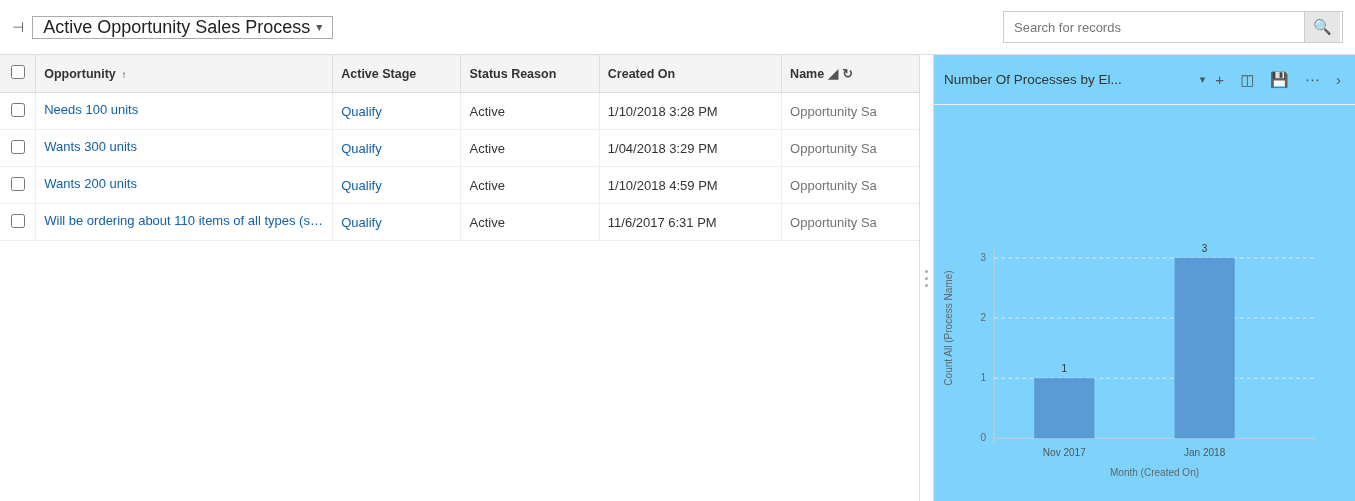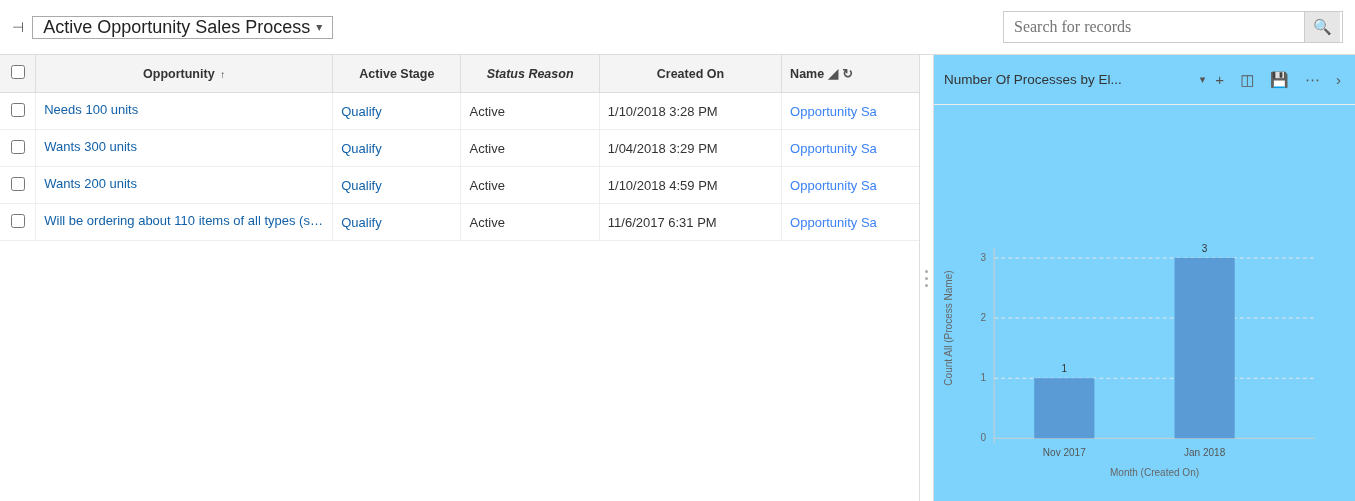--- a/index.html
+++ b/index.html
@@ -53,25 +53,24 @@
       align-items: center;
       border: 1px solid #ccc;
       background: #fff;
       height: 32px;
       width: 340px;
     }
     .search-bar input {
       border: none;
       outline: none;
       padding: 0 10px;
-      font-size: 16px;
+      font-size: 13px;
       color: #888;
       width: 300px;
       background: transparent;
-      font-family: Liberation Serif, serif;
     }
     .search-bar .search-btn {
       background: #e6e6e6;
       border: none;
       border-left: 1px solid #ccc;
       height: 100%;
       width: 36px;
       cursor: pointer;
       display: flex;
       align-items: center;
@@ -98,37 +97,37 @@
     table {
       width: 100%;
       border-collapse: collapse;
     }
     thead tr {
       background: #f4f4f4;
       border-bottom: 1px solid #ddd;
     }
     thead th {
       padding: 10px 8px;
-      text-align: center;
+      text-align: left;
       font-weight: 600;
       color: #333;
       font-size: 12.5px;
       border-right: 1px solid #ddd;
       white-space: nowrap;
     }
     thead th:last-child {
       border-right: none;
     }
     .th-checkbox {
       width: 36px;
       text-align: center;
     }
     .th-opportunity { width: 290px; }
     .th-stage { width: 130px; }
-    .th-status { width: 140px; font-style: italic; }
+    .th-status { width: 140px; }
     .th-created { width: 185px; }
     .th-process { width: 139px; }
 
     .sort-icon {
       font-size: 10px;
       margin-left: 3px;
     }
     .filter-icon, .refresh-icon {
       font-size: 13px;
       color: #555;
@@ -161,21 +160,21 @@
       text-decoration: none;
     }
     .truncate {
       max-width: 280px;
       overflow: hidden;
       text-overflow: ellipsis;
       white-space: nowrap;
       display: inline-block;
     }
     .opp-sa-link {
-      color: #3b82f6;
+      color: #737373;
       cursor: pointer;
     }
 
     
     .chart-area {
       flex: 1;
       background: #7dd3fc;
       display: flex;
       flex-direction: column;
     }

